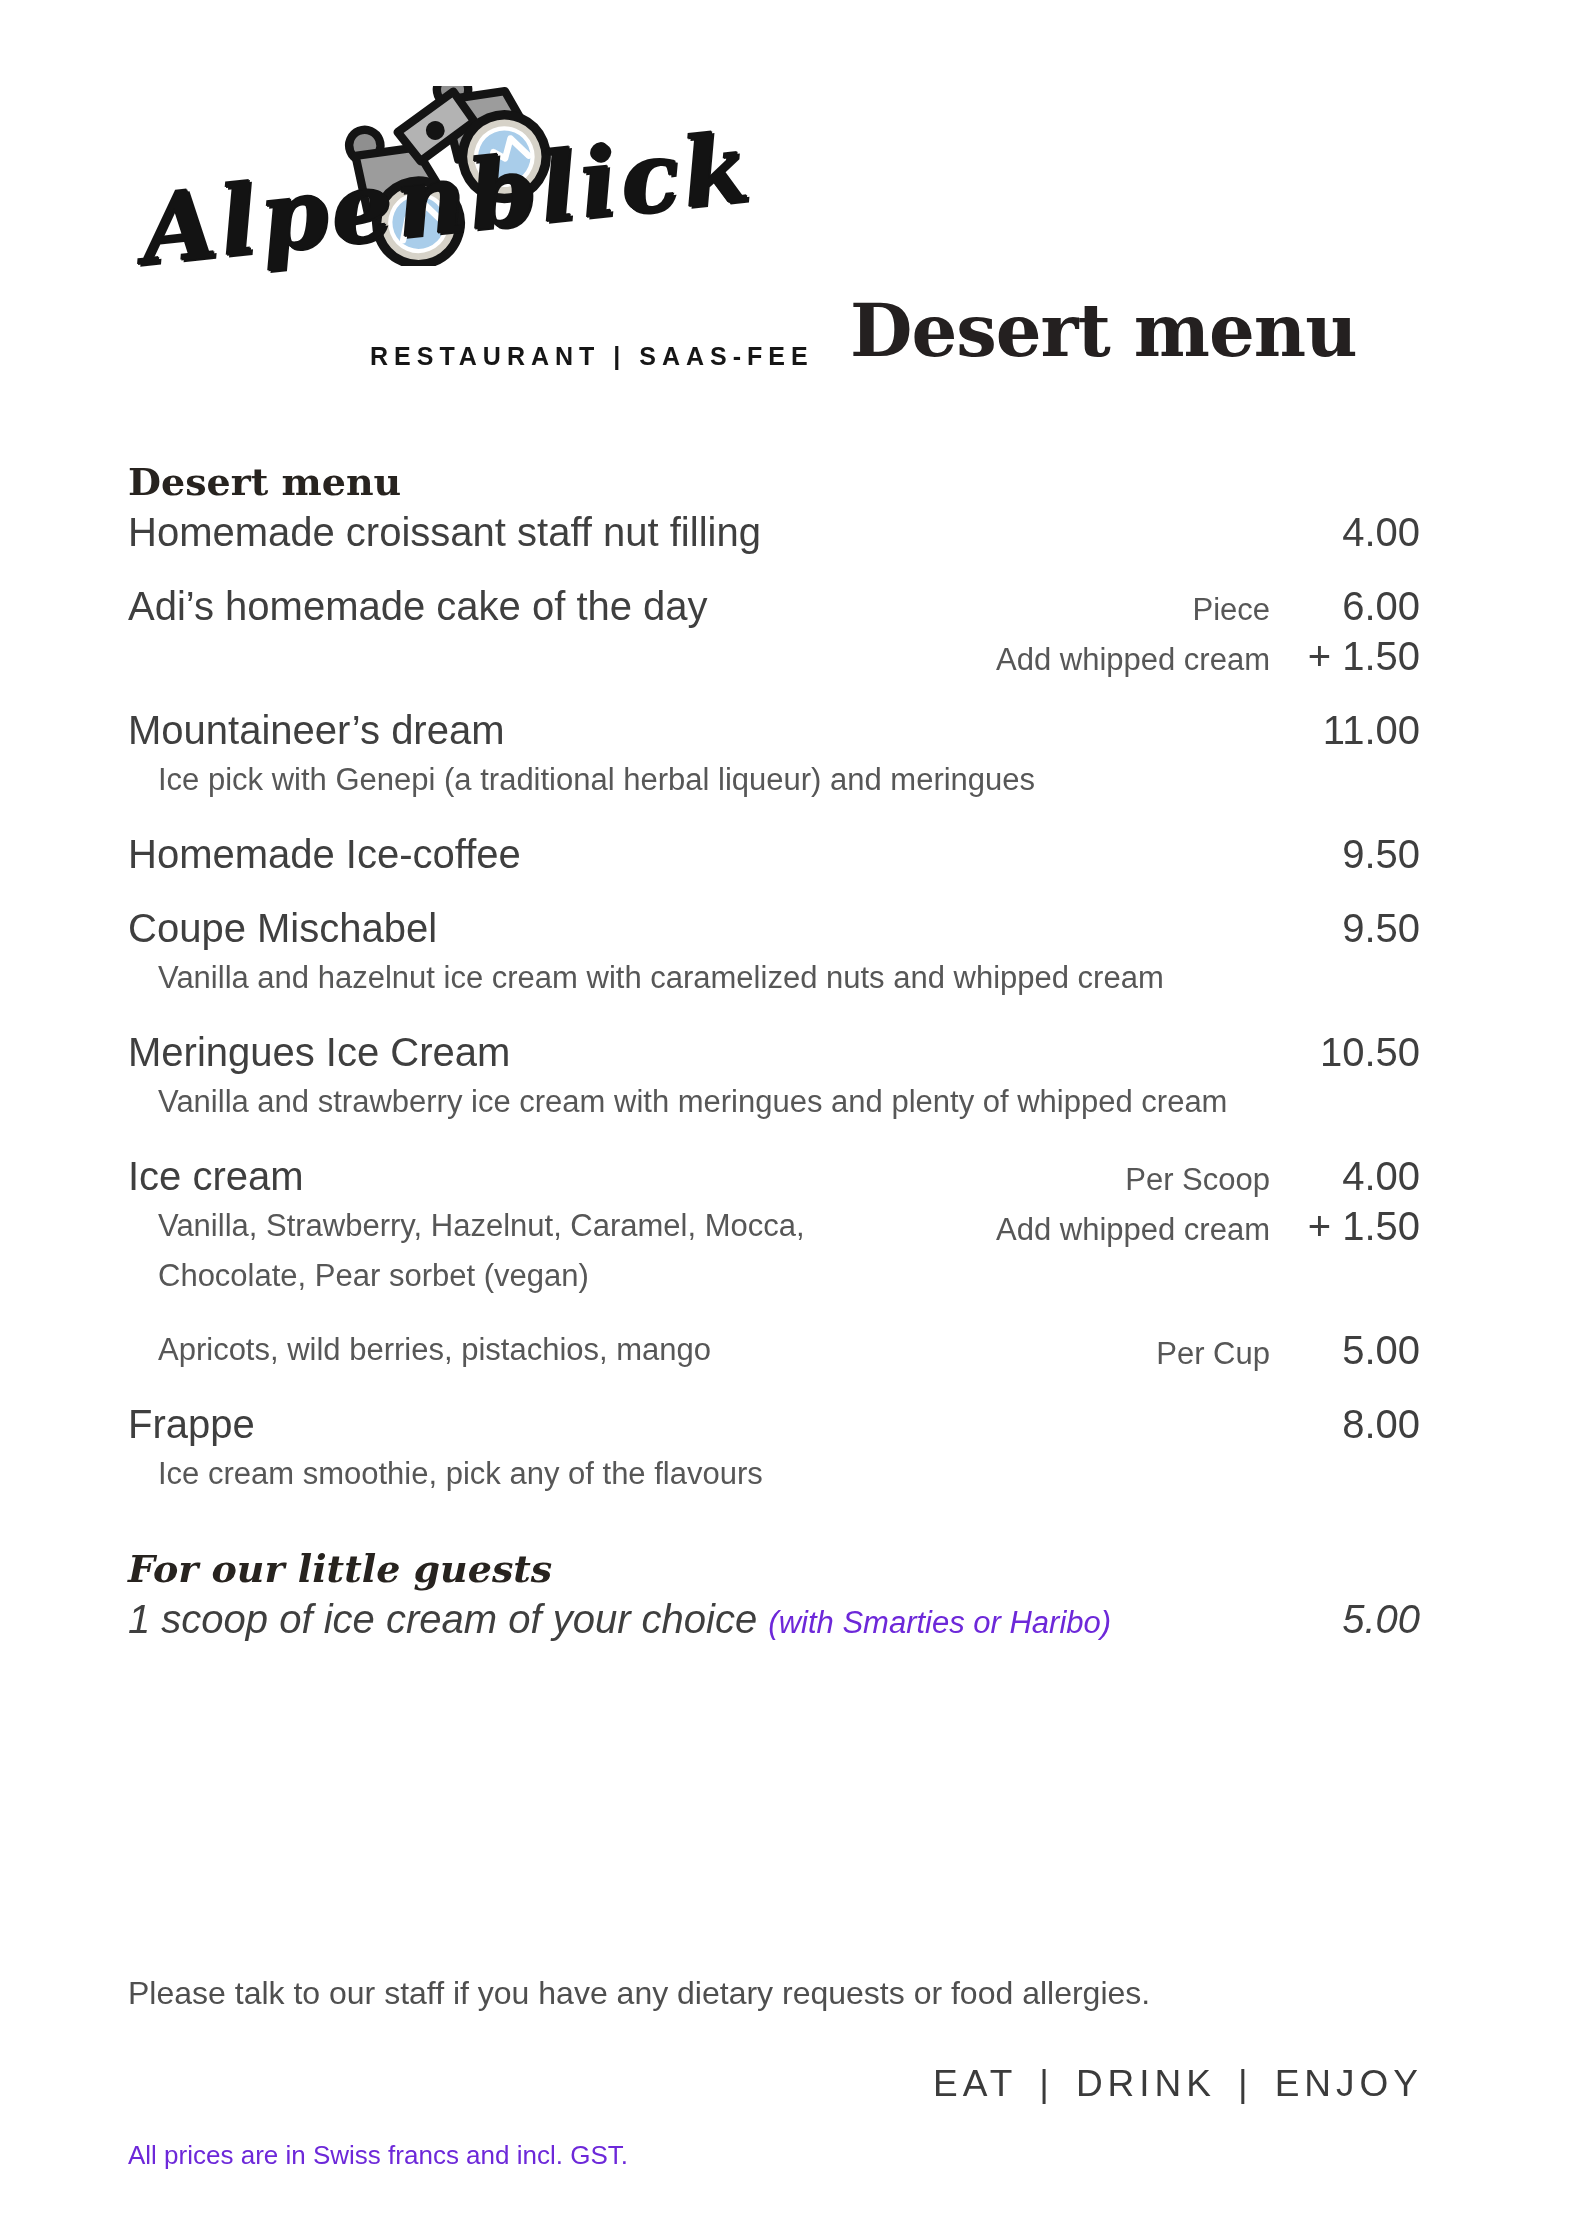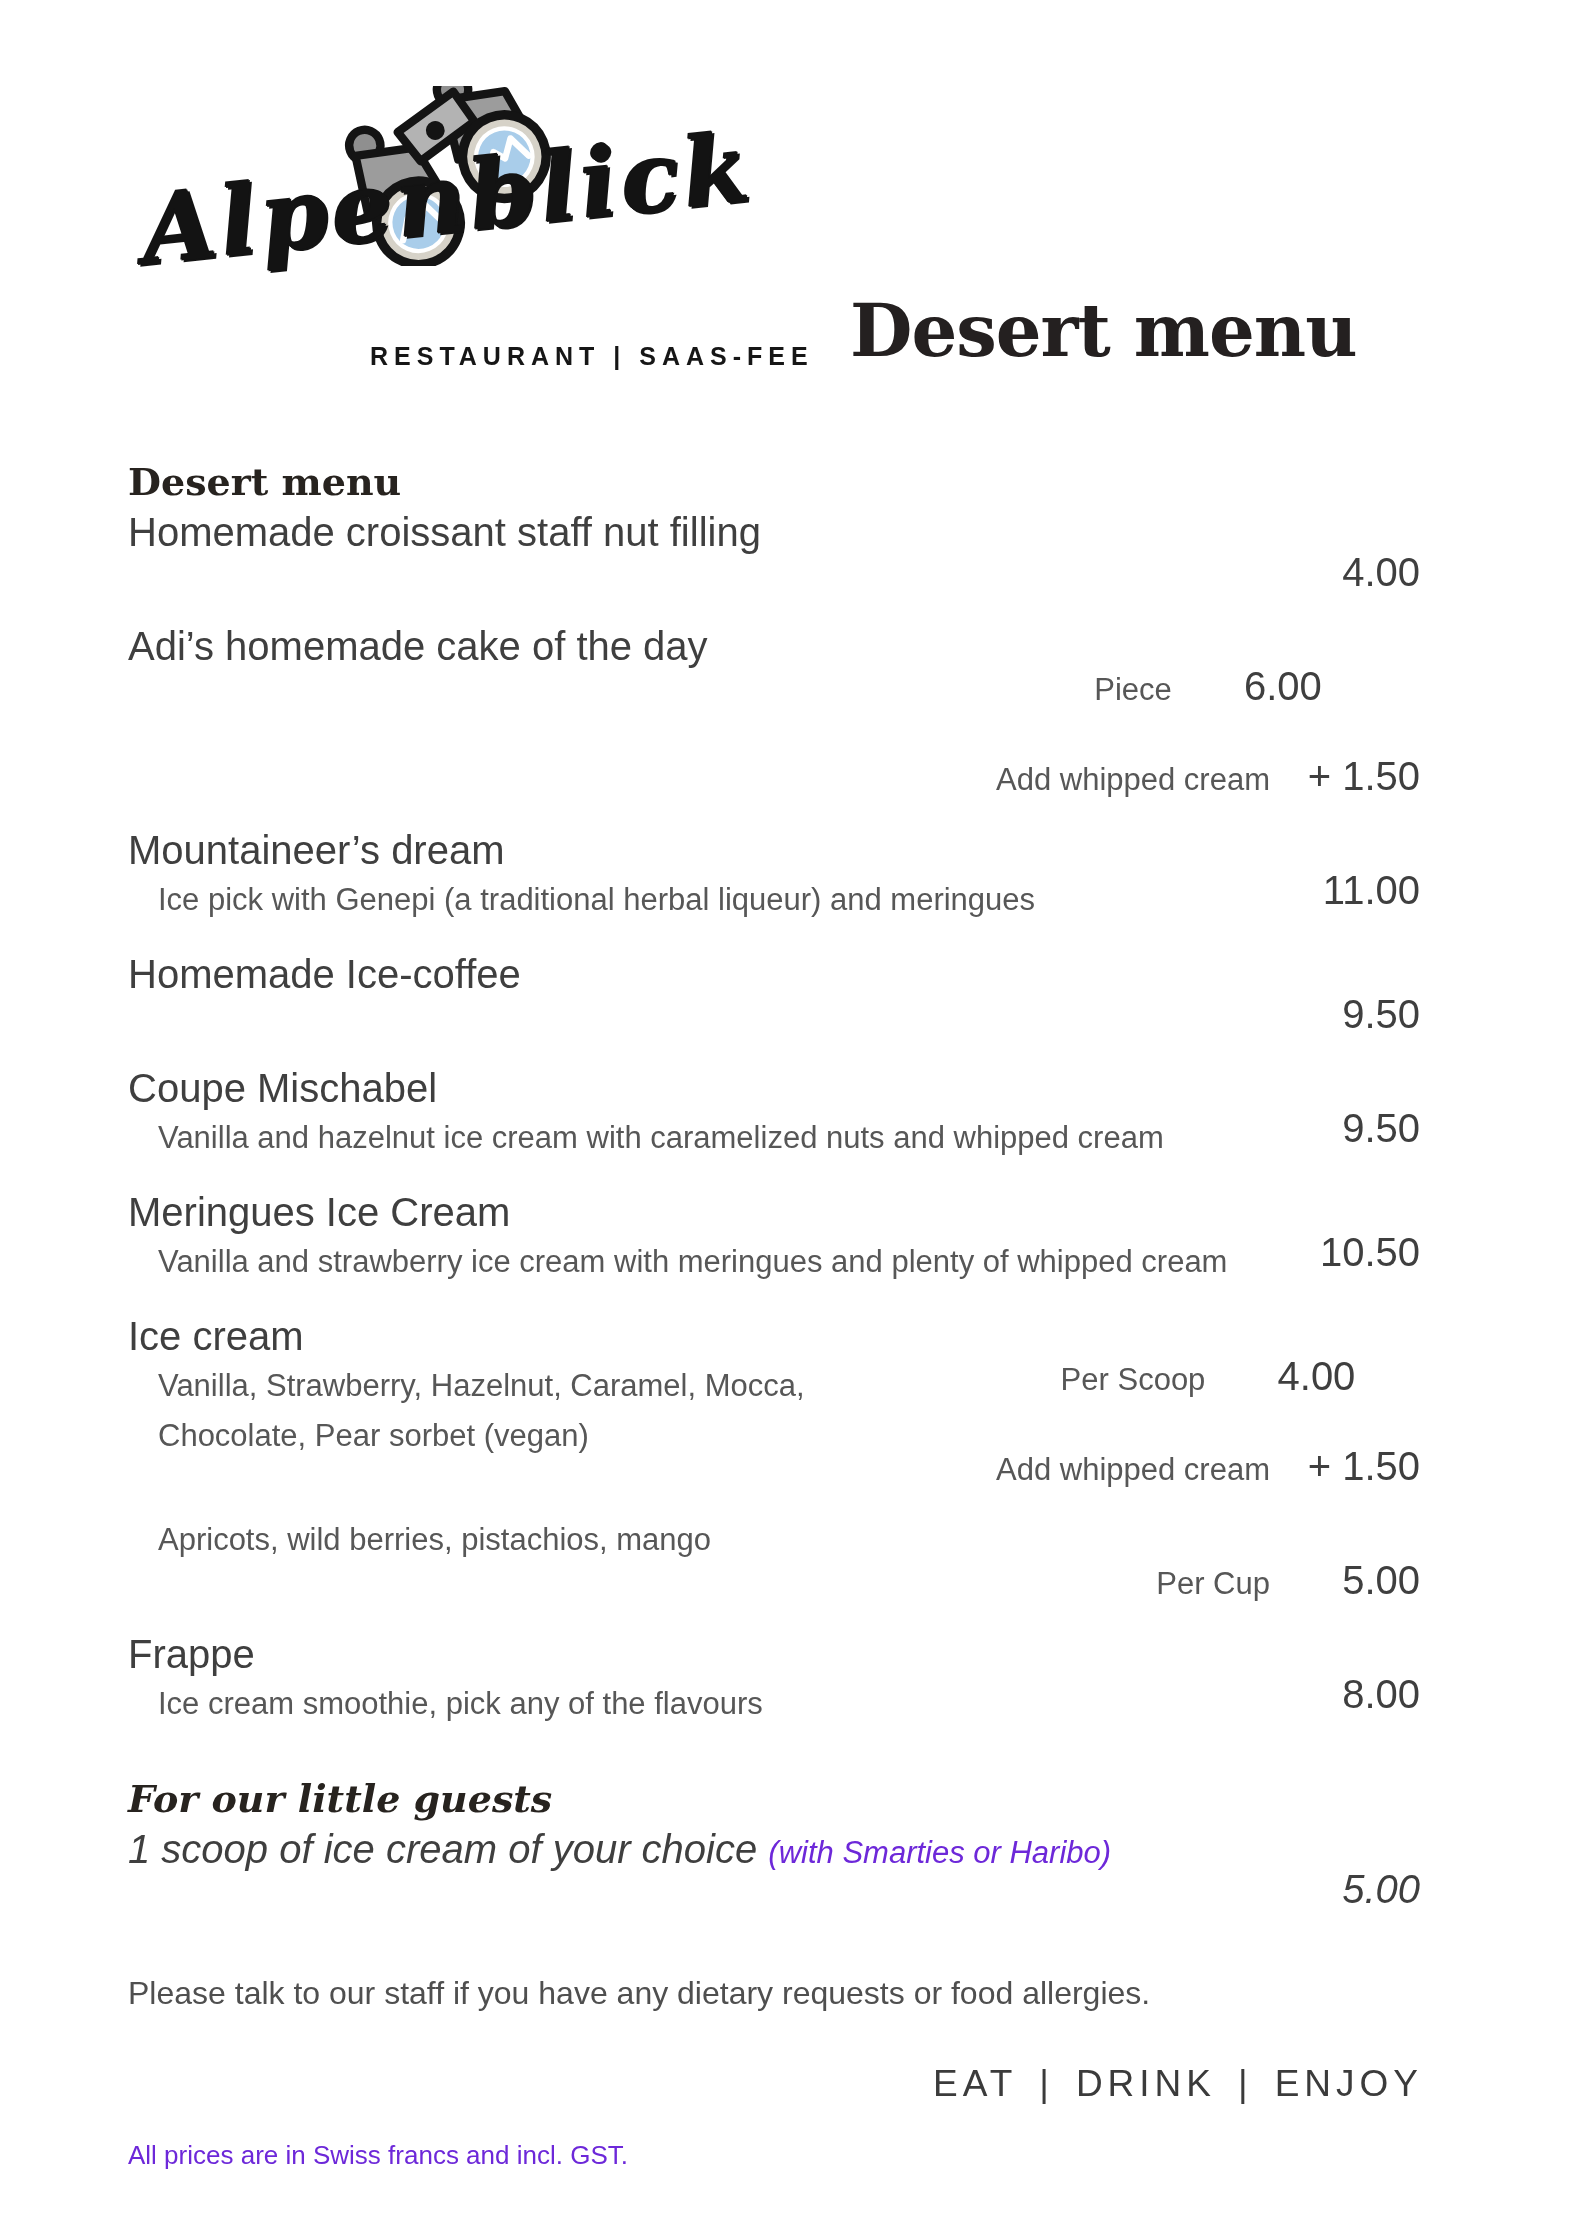--- a/index.html
+++ b/index.html
@@ -56,21 +56,21 @@
   .item-name {
     font-size:40px; font-weight:300; line-height:50px;
     color:#3f3f3f; white-space:nowrap;
   }
   .item-name-note { font-size:31px; color:#6d28d9;margin-top:43px; }
   .item-desc {
     font-size:31px; font-weight:300; line-height:50px;
     color:#575757; padding-left:30px; white-space:nowrap;
   }
   .item-prices { flex:0 0 auto; }
-  .price-row { display:flex; justify-content:center; align-items:baseline; height:50px;margin-top:40px; }
+  .price-row { display:flex; justify-content:flex-end; align-items:baseline; height:50px; }
   .price-qualifier {
     font-size:31px; font-weight:300; line-height:50px;
     color:#575757; white-space:nowrap;
   }
   .price-amount {
     width:150px; text-align:right;
     font-size:40px; font-weight:300; line-height:50px;
     color:#3f3f3f; white-space:nowrap;
   }
 

